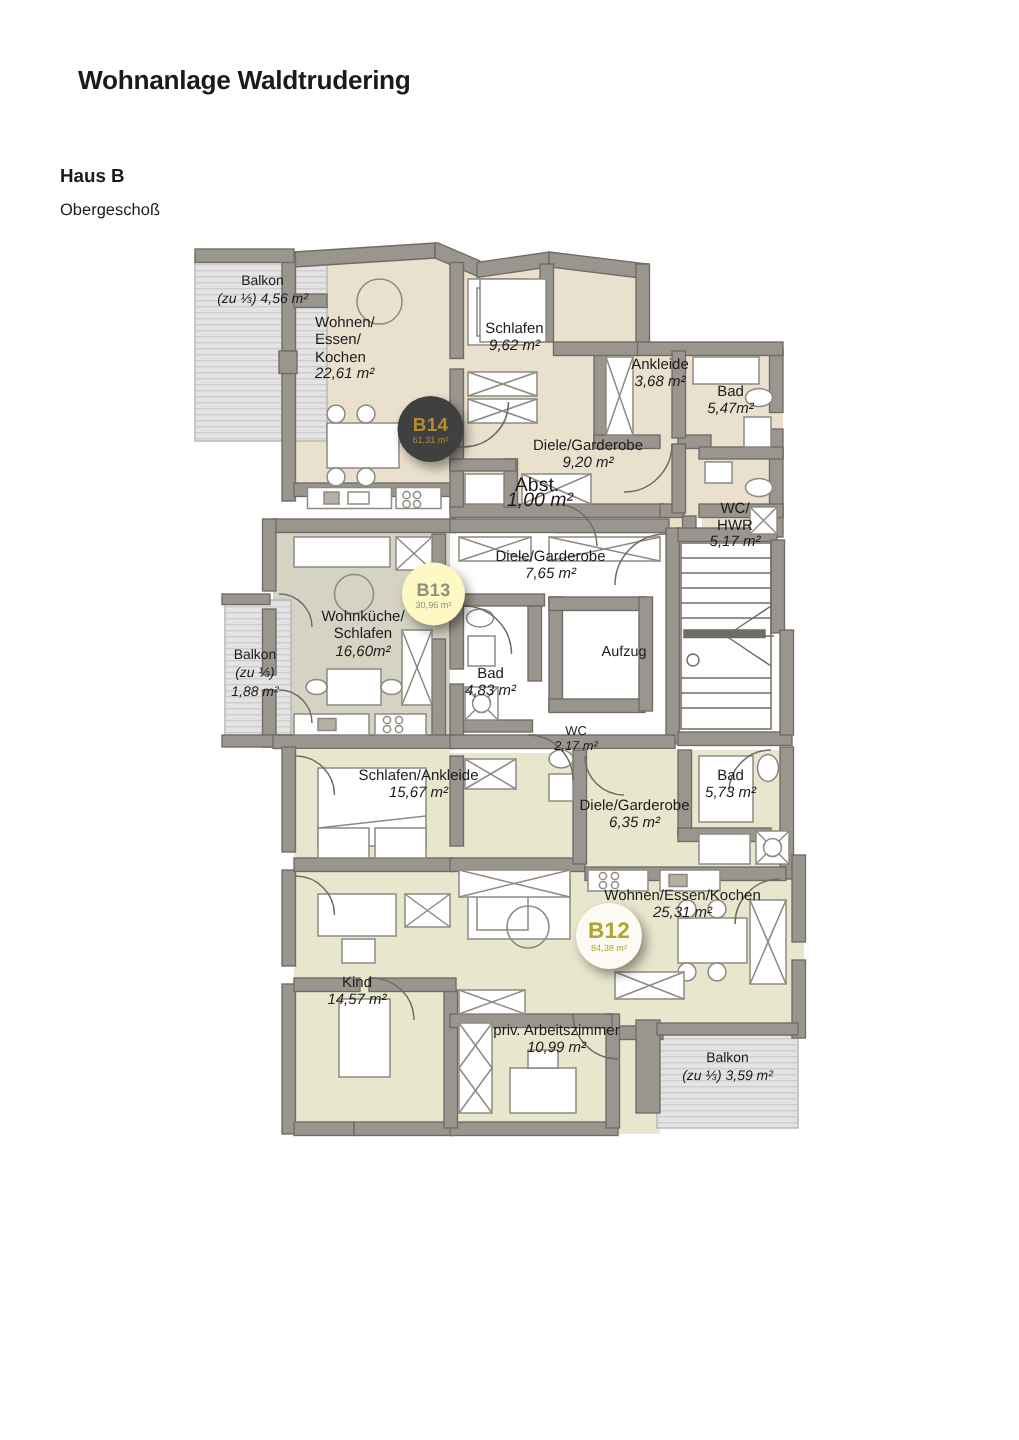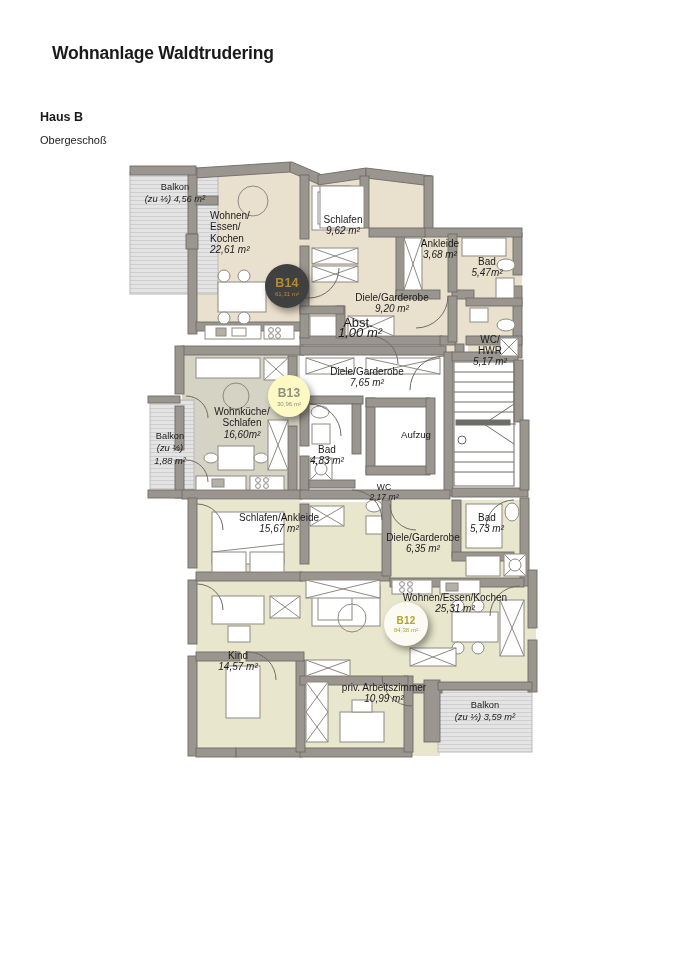--- a/index.html
+++ b/index.html
@@ -465,33 +465,33 @@
   <div class="rlabel" style="left:384px;top:592px;width:142px;">
     <span class="nm">Wohnen/Essen/Kochen</span>
     <span class="ar">25,31 m²</span>
   </div>
 
   <div class="rlabel" style="left:208px;top:650px;width:60px;">
     <span class="nm">Kind</span>
     <span class="ar">14,57 m²</span>
   </div>
 
-  <div class="rlabel" style="left:306px;top:682px;width:130px;padding-left:13px;">
+  <div class="rlabel" style="left:306px;top:682px;width:130px;">
     <span class="nm">priv. Arbeitszimmer</span>
     <span class="ar">10,99 m²</span>
   </div>
 
   <div class="badge" style="left:265px;top:264px;width:44px;height:44px;background:#404040;color:#b68b2e;">
     <span class="bid" style="font-size:12.5px;">B14</span>
     <span class="bar">61,31 m²</span>
   </div>
 
   <div class="badge" style="left:268px;top:375px;width:42px;height:42px;background:#fef9c3;color:#8f8f80;">
     <span class="bid" style="font-size:12px;">B13</span>
     <span class="bar">30,96 m²</span>
   </div>
 
   <div class="badge" style="left:384px;top:602px;width:44px;height:44px;background:#fbfbf3;color:#b0a42c;">
-    <span class="bid" style="font-size:10px;">B12</span>
+    <span class="bid" style="font-size:15px;">B12</span>
     <span class="bar">84,38 m²</span>
   </div>
 
 </div>
 
 </body></html>

